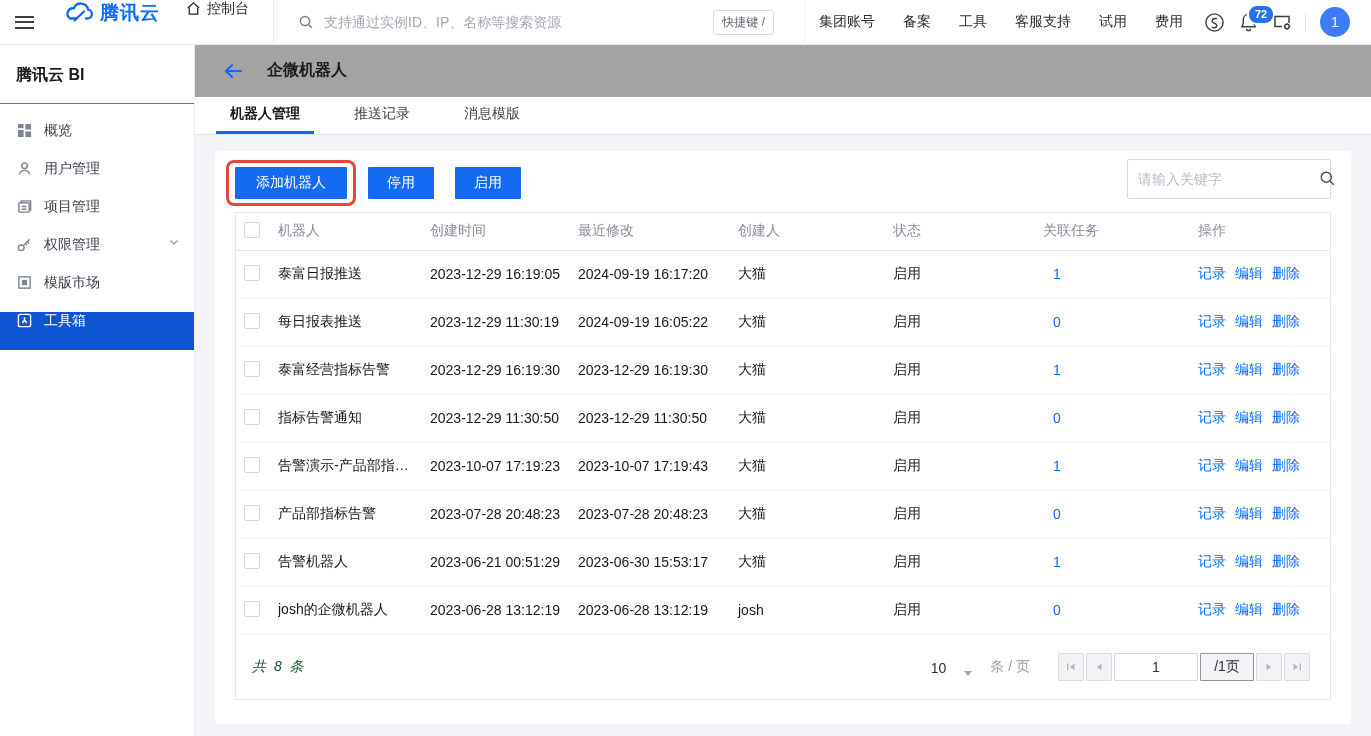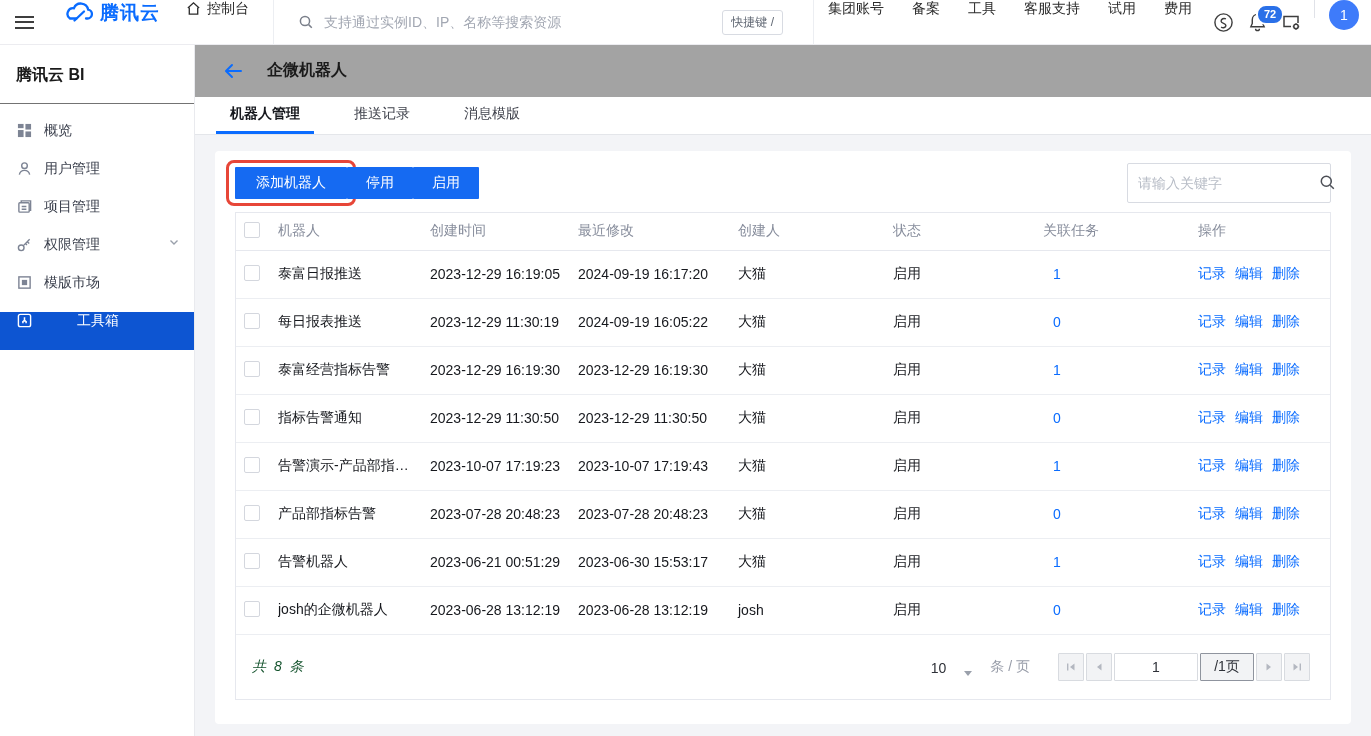--- a/index.html
+++ b/index.html
@@ -14,51 +14,51 @@
   .hamburger .bars { width:19px; height:13px; display:flex; flex-direction:column; justify-content:space-between; }
   .hamburger .bars i { display:block; height:2px; background:#3e3e3e; }
   .brand { display:flex; align-items:center; gap:7px; margin-left:18px; cursor:pointer; }
   .brand-text { font-size:19px; font-weight:bold; color:#0a6cff; letter-spacing:1px; }
   .console-link { display:flex; align-items:center; gap:6px; margin-left:26px; cursor:pointer; color:#2b2b2b; }
   .nav-search { flex:1 1 auto; height:45px; display:flex; align-items:center; margin-left:24px; border-left:1px solid #eceef2; border-right:1px solid #eceef2; padding:0 16px; }
   .nav-search .mag { flex:0 0 auto; margin-left:8px; }
   .nav-search input { border:none; outline:none; flex:1 1 auto; font-size:14px; color:#333; margin-left:10px; background:transparent; font-family:inherit; }
   .nav-search input::placeholder { color:#a2a7b2; }
   .shortcut-badge { flex:0 0 auto; border:1px solid #d8dbe2; border-radius:3px; color:#5f6672; font-size:12px; padding:3px 8px; margin-right:14px; background:#fff; }
-  .nav-right { flex:0 0 auto; display:flex; align-items:flex-start; padding-right:12px; }
+  .nav-right { flex:0 0 auto; display:flex; align-items:center; padding-right:21px; }
   .nav-item { padding:0 14px; color:#2b2b2b; cursor:pointer; white-space:nowrap; }
   .nav-iconbtn { width:34px; height:45px; display:flex; align-items:center; justify-content:center; cursor:pointer; position:relative; }
   .badge { position:absolute; top:4px; left:16px; background:#2a70e8; color:#fff; font-size:11px; line-height:15px; padding:1px 6px; border-radius:10px; border:2px solid #fff; font-weight:bold; }
   .nav-divider { width:1px; height:18px; background:#e0e2e8; margin:0 10px 0 6px; }
   .avatar { width:30px; height:30px; border-radius:50%; background:#3e7bfa; color:#fff; display:flex; align-items:center; justify-content:center; font-size:14px; cursor:pointer; margin-left:4px; }
 
   
   .main-row { display:flex; height:691px; }
   .sidebar { width:195px; flex:0 0 195px; background:#fff; border-right:1px solid #e9eaee; display:flex; flex-direction:column; }
   .sidebar-title { font-size:16px; font-weight:bold; color:#1a1a1a; padding:20px 16px 17px 16px; border-bottom:1px solid #737373; }
   .side-nav { padding-top:18px; }
   .side-item { height:38px; display:flex; align-items:flex-start; padding:0 14px 0 16px; color:#3a3f4c; cursor:pointer; }
   .side-item .s-icon { width:16px; height:16px; margin-right:12px; color:#7d8494; display:flex; align-items:center; justify-content:center; }
   .side-item .chev { margin-left:auto; color:#9aa0ab; display:flex; }
-  .side-item.active { background:#0d55d2; color:#fff;gap:33px; }
+  .side-item.active { background:#0d55d2; color:#fff; }
   .side-item.active .s-icon { color:#fff; }
 
   .content { flex:1 1 auto; display:flex; flex-direction:column; background:#f3f4f7; }
   .page-header { background:#a3a3a3; height:52px; display:flex; align-items:center; padding-left:28px; }
   .back-arrow { display:flex; align-items:center; cursor:pointer; color:#0a6cff; }
   .page-title { font-size:16px; font-weight:bold; color:#1a1a1a; margin-left:24px; }
   .tabbar { background:#fff; display:flex; padding-left:8px; border-bottom:1px solid #e4e6ea; }
   .tab { height:37px; display:flex; align-items:center; padding:0 14px; margin:0 13px; color:#40434d; cursor:pointer; border-bottom:3px solid transparent; }
   .tab.active { font-weight:bold; color:#16181d; border-bottom-color:#0a6cff; }
 
   .content-body { flex:1 1 auto; overflow:hidden; }
   .card { background:#fff; border-radius:4px; margin:16px 20px 14px 20px; padding:16px 20px 24px 20px; }
 
   
-  .toolbar { display:flex; align-items:center; gap:0; height:32px; }
+  .toolbar { display:flex; align-items:flex-end; gap:21px; height:32px; }
   .btn { background:#156af2; border:none; color:#fff; height:32px; padding:0 19px; font-size:14px; cursor:pointer; font-family:inherit; border-radius:1px; }
   .btn.add { padding:0 21px; }
   .annotation-box { border:3px solid #e74638; border-radius:8px; padding:4px 6px; margin:-7px -9px; display:inline-flex; }
   .toolbar .spacer { flex:1 1 auto; }
   .kw-search { width:204px; height:40px; border:1px solid #d8dbe2; border-radius:2px; display:flex; align-items:center; background:#fff; }
   .kw-search input { border:none; outline:none; flex:1; margin-left:10px; font-size:14px; color:#333; font-family:inherit; background:transparent; }
   .kw-search input::placeholder { color:#b7bcc6; }
   .kw-search .mag2 { margin-right:9px; display:flex; cursor:pointer; }
 
   

